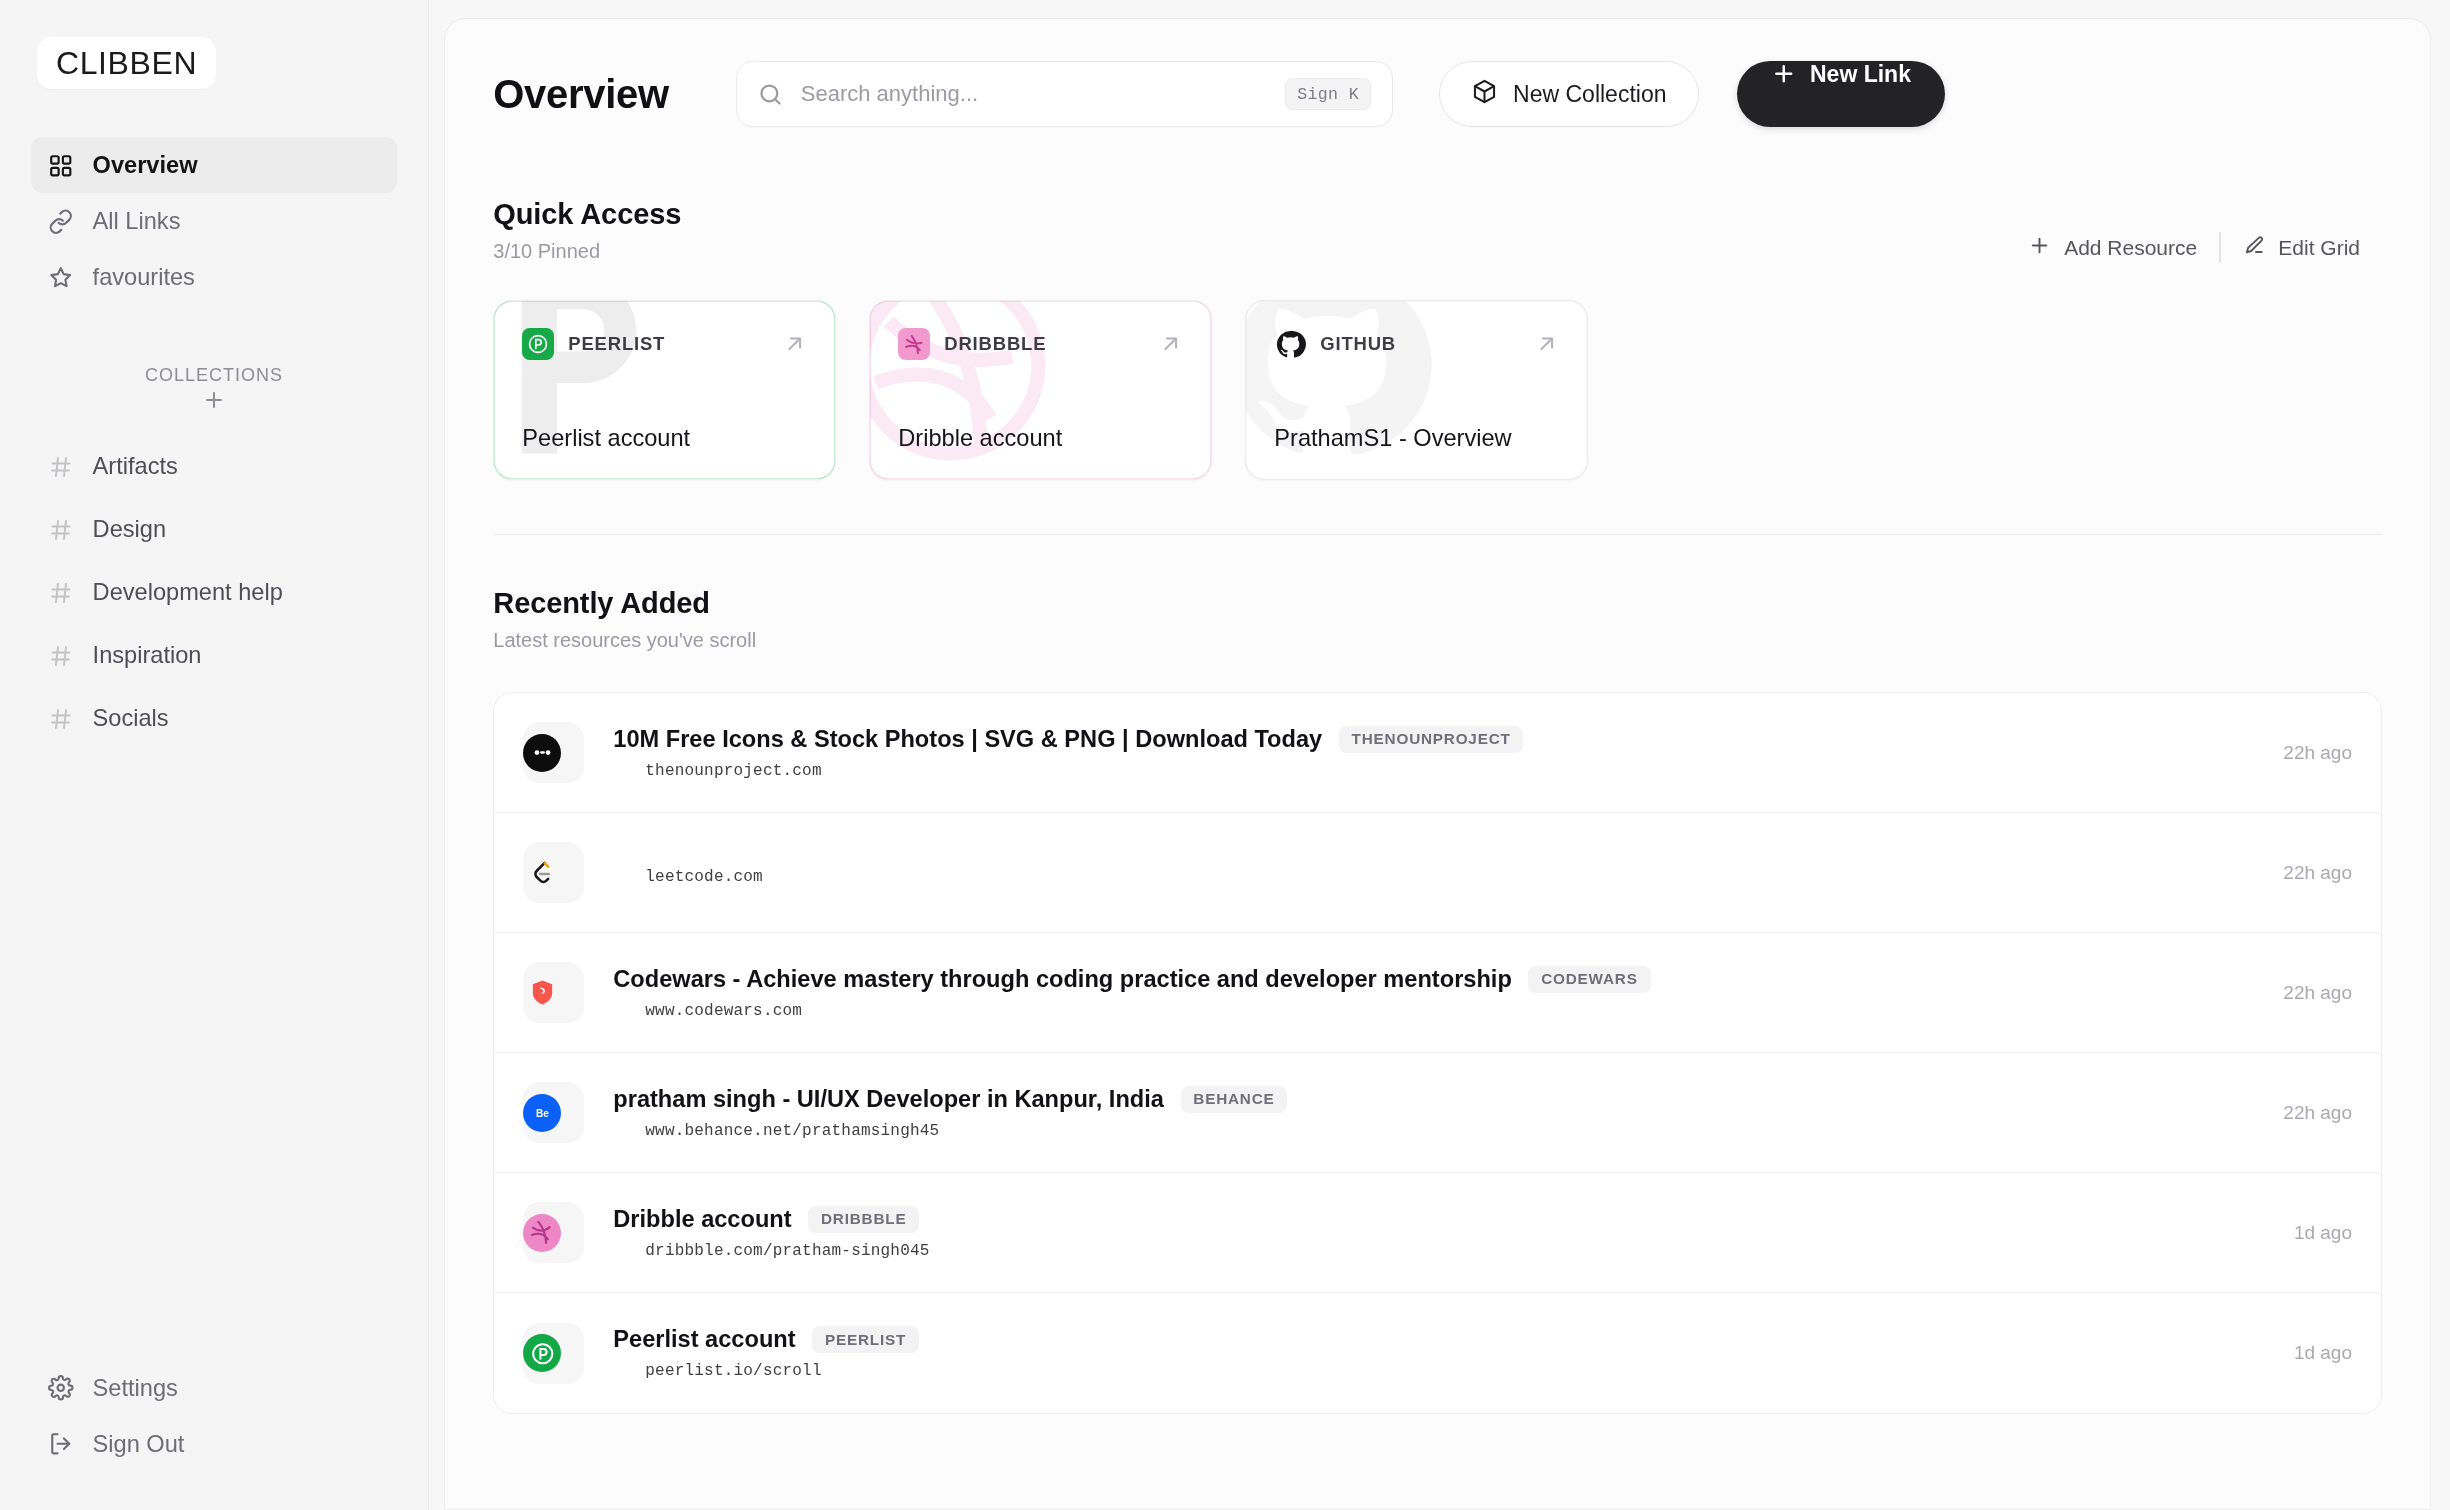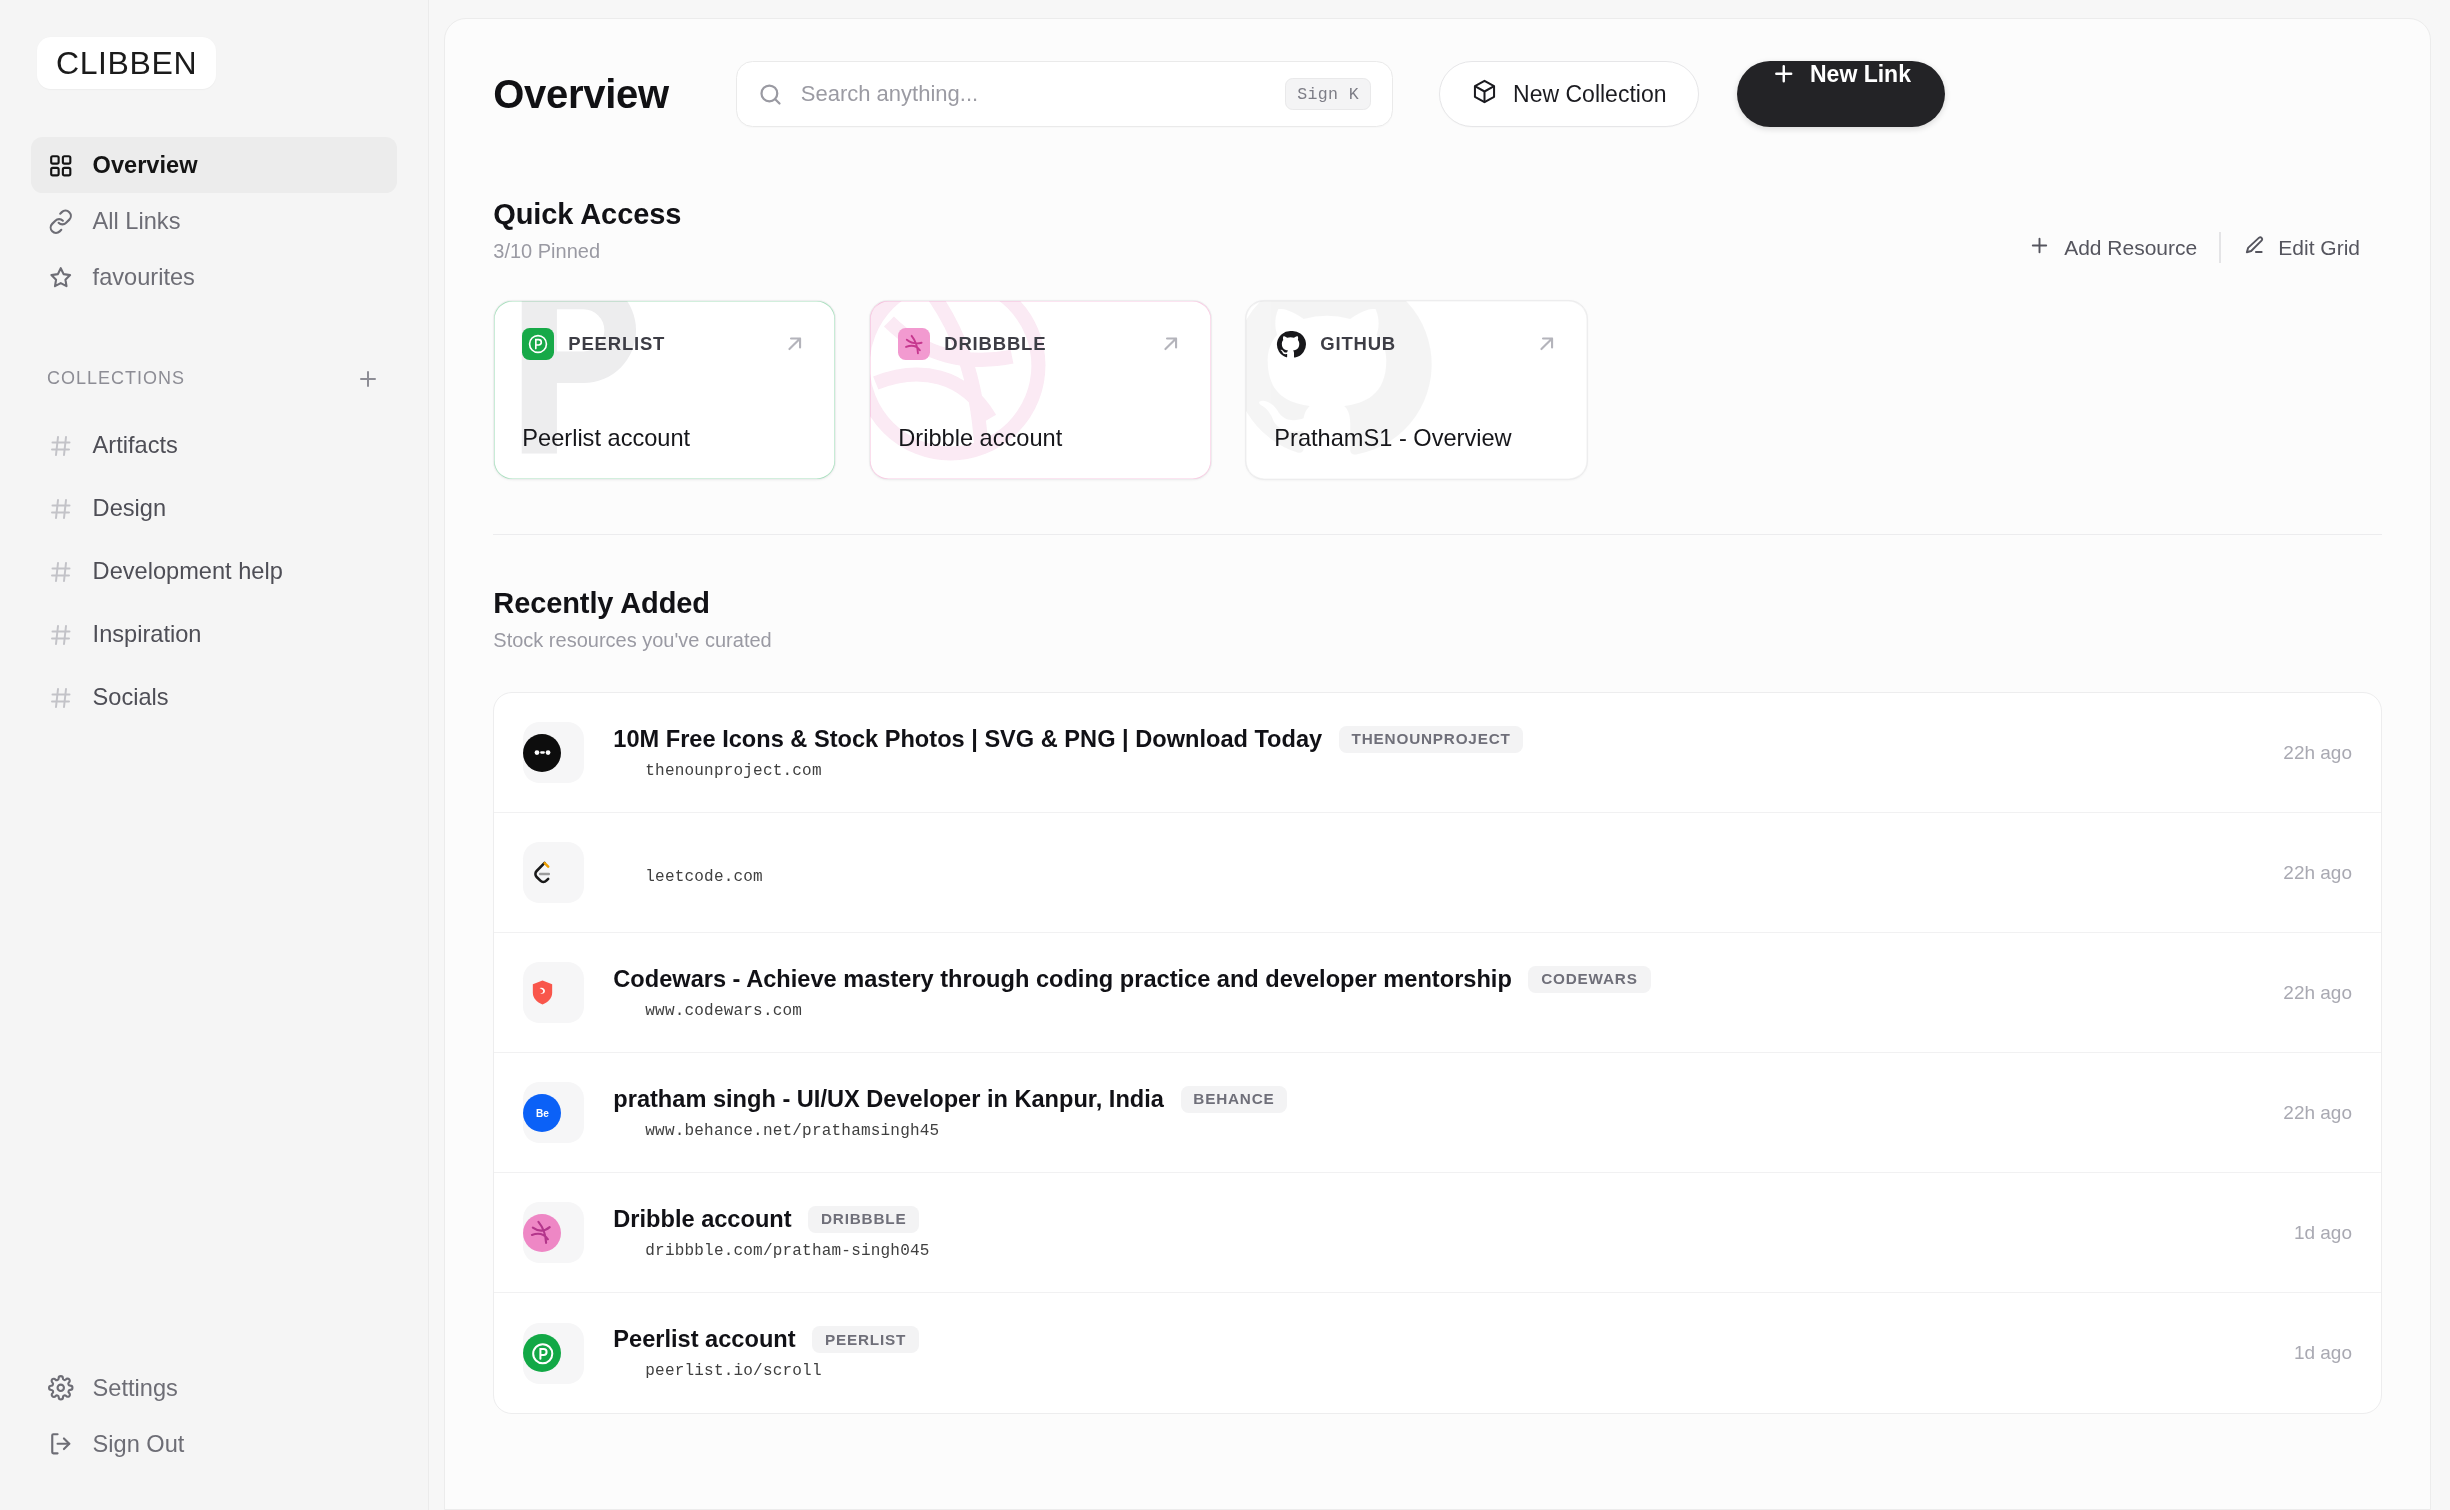--- a/index.html
+++ b/index.html
@@ -72,20 +72,21 @@
     font-weight: 600;
   }
   .nav-item .ico { width: 27px; height: 27px; display: flex; align-items: center; justify-content: center; flex: 0 0 27px;}
   .nav-item .ico svg { width: 25.5px; height: 25.5px; display:block; }
 
   .collections-head {
     margin: 60px 47px 0 47px;
     display: flex;
     align-items: center;
     justify-content: space-between;
+    flex-direction: column;
   }
   .collections-title {
     font-size: 18px;
     letter-spacing: 1px;
     color: #8d8d95;
     font-weight: 500;
   }
   .plus-btn {
     width: 27px; height: 27px;
     display: flex; align-items: center; justify-content: center;
@@ -566,21 +567,21 @@
             </span>
           </div>
           <div class="qa-name">PrathamS1 - Overview</div>
         </div>
       </div>
 
       <div class="hdivider"></div>
 
       <div class="ra-head">
         <div class="sec-title">Recently Added</div>
-        <div class="sec-sub">Stock resources you've curated</div>
+        <div class="sec-sub">Latest resources you've scroll</div>
       </div>
 
       <div class="ra-card">
 
         <div class="ra-row">
           <span class="ra-ico">
             <span class="inner" style="background:#0d0d0d">
               <svg viewBox="0 0 24 24" width="19" height="19" fill="#ffffff">
                   <circle cx="5" cy="12" r="3"></circle>
                   <circle cx="19" cy="12" r="3"></circle>

